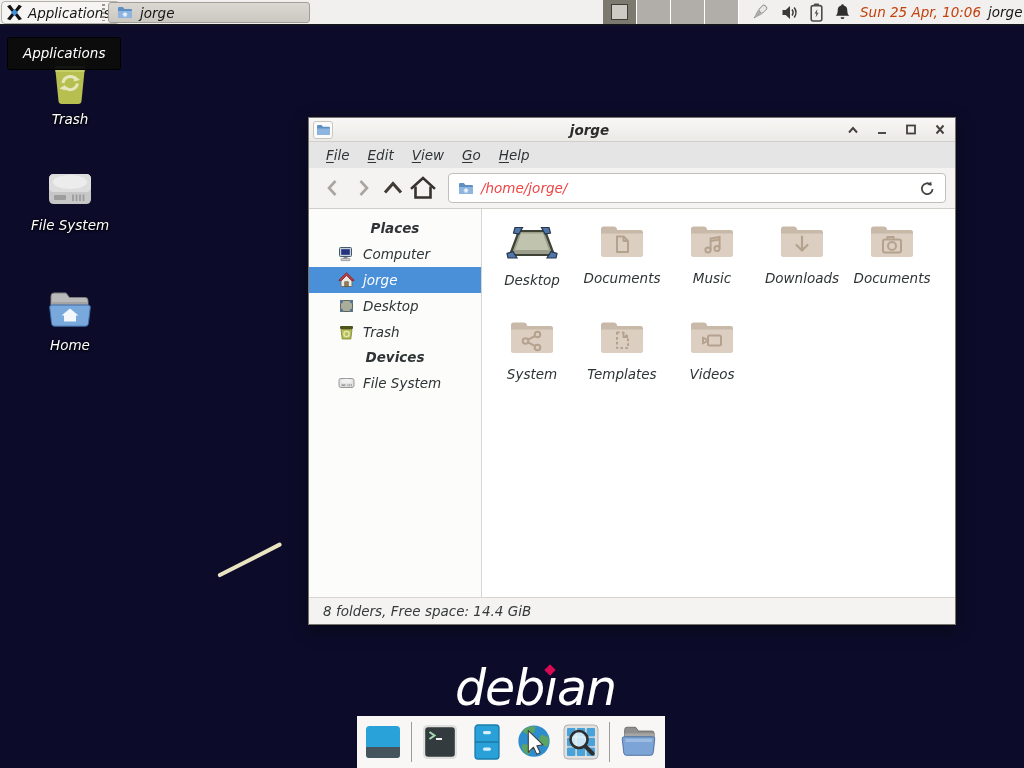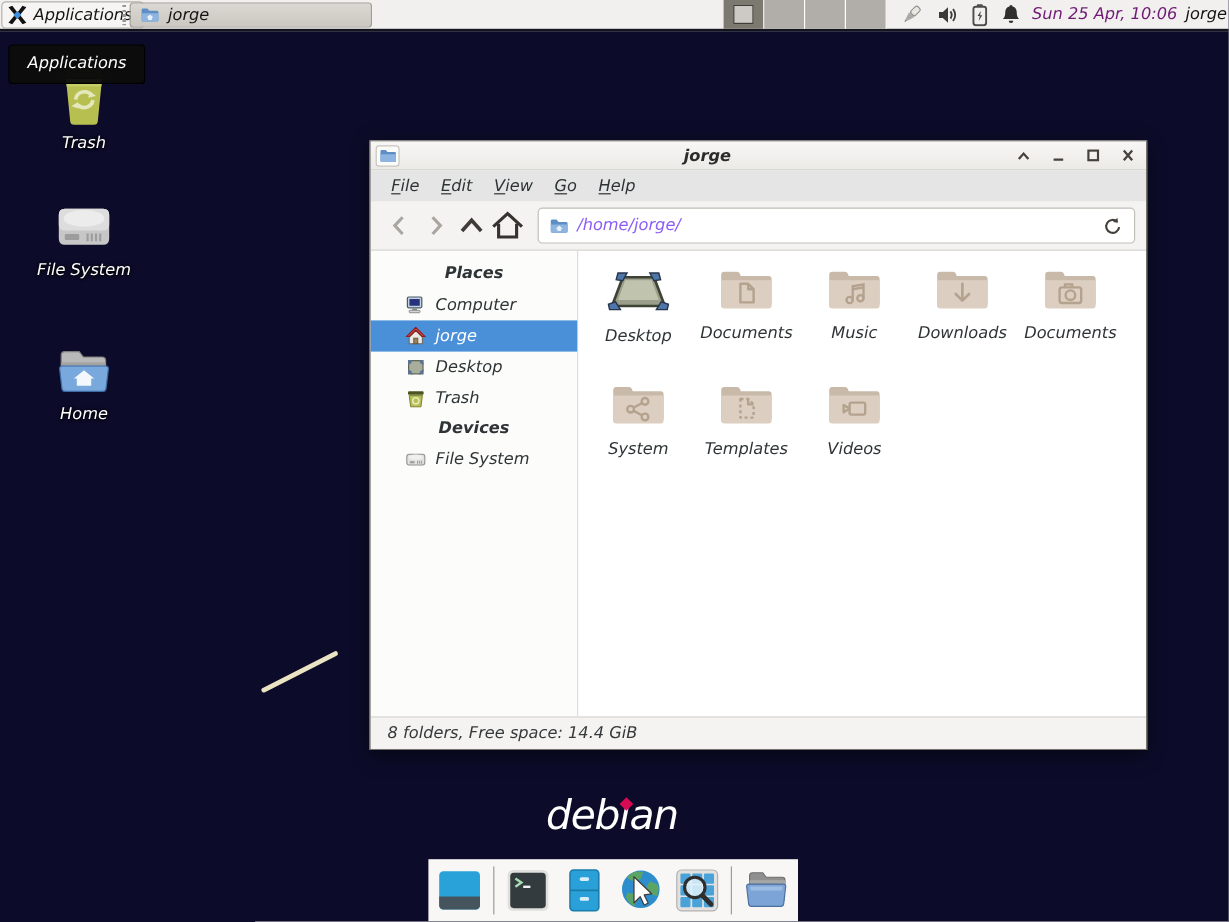--- a/index.html
+++ b/index.html
@@ -17,38 +17,38 @@
                   background:repeating-linear-gradient(#9a978f 0 2px, transparent 2px 4px); }
   .task-btn { position:absolute; left:108px; top:2px; width:202px; height:21px; display:flex; align-items:center;
               gap:7px; padding:0 8px; background:linear-gradient(#dbd8d3,#cbc8c2); border:1px solid #a19e97; border-radius:3px; }
   .task-btn span { color:#141414; }
   #pager { position:absolute; left:603px; top:0; height:24px; display:flex; }
   .ws { width:34px; height:24px; background:#b1aeaa; border-right:1px solid #fff; position:relative; }
   .ws.active { background:#7c7970; border-right:1px solid #fff; }
   .ws.active .ws-win { position:absolute; left:8px; top:4px; width:17px; height:16px;
                        background:#cdcac5; border:1.5px solid #3f3d37; }
   #tray { position:absolute; left:750px; top:0; height:24px; display:flex; align-items:center; gap:11px; }
-  #clock { position:absolute; left:860px; top:0; height:24px; line-height:24px; color:#701a75; }
+  #clock { position:absolute; left:860px; top:0; height:24px; line-height:24px; color:#c2410c; }
   #panel-user { position:absolute; left:988px; top:0; height:24px; line-height:24px; color:#141414; }
 
   
   #tooltip { position:absolute; left:7px; top:37px; height:33px; line-height:31px; padding:0 15px;
              background:rgba(12,12,12,.96); border:1px solid #000; border-radius:3px; color:#fff; z-index:60; }
 
   
   .desk-icon { position:absolute; width:120px; left:10px; display:flex; flex-direction:column; align-items:center; }
   .desk-icon .lbl { margin-top:5px; color:#fff; text-shadow:0 1px 2px #000, 0 0 3px #000; }
   #desk-trash { top:52px; z-index:10; }
   #desk-fs { top:170px; }
   #desk-home { top:290px; }
 
   
   #swoosh { position:absolute; left:218px; top:574px; width:71px; height:3.5px; background:#ebe4c3;
             border-radius:2px; transform:rotate(-27deg); transform-origin:left center; }
-  #wordmark { position:absolute; left:455px; top:660px; color:#fff; font-size:34px; letter-spacing:-1px; }
+  #wordmark { position:absolute; left:455px; top:660px; color:#fff; font-size:49px; letter-spacing:-1px; }
   #wordmark .iwrap { position:relative; }
   #wordmark .idot { position:absolute; left:2px; top:6px; width:8px; height:8px;
                     background:#d70a53; transform:rotate(45deg); }
 
   
   #window { position:absolute; left:308px; top:117px; width:648px; height:508px; background:#fff;
             border:1px solid #76736d; box-shadow:0 4px 14px rgba(0,0,0,.55); display:flex; flex-direction:column; }
   #titlebar { height:24px; background:linear-gradient(#f8f7f5,#eceae7); border-bottom:1px solid #d2cfca;
               display:flex; align-items:center; padding:0 8px 0 4px; }
   #titlebar .win-icon { width:20px; height:18px; background:#fbfbfa; border:1px solid #c8c5c0; border-radius:3px;
@@ -56,21 +56,21 @@
   #win-title { flex:1; text-align:center; font-weight:bold; color:#2b2b2b; }
   .win-ctrls { display:flex; align-items:center; gap:15px; }
   .win-ctrls .wc { display:flex; align-items:center; justify-content:center; width:14px; height:14px; cursor:default; }
   #menubar { height:26px; background:#e5e5e5; display:flex; align-items:center; padding-left:8px; }
   .menu-item { padding:3px 9px; color:#2e3436; }
   .u { text-decoration:underline; text-underline-offset:2px; }
   #toolbar { height:41px; background:#f4f3f1; border-bottom:1px solid #d2cfca; display:flex; align-items:center; padding:0 9px; }
   .nav-btn { width:30px; height:30px; display:flex; align-items:center; justify-content:center; border-radius:3px; }
   #pathbar { flex:1; height:30px; margin-left:10px; background:#fff; border:1px solid #c2bfb9; border-radius:4px;
              display:flex; align-items:center; padding:0 9px; gap:7px; }
-  #pathbar .path-text { flex:1; color:#8b5cf6; }
+  #pathbar .path-text { flex:1; color:#ef4444; }
   #win-body { flex:1; display:flex; min-height:0; }
   #sidebar { width:173px; background:#fcfcfb; border-right:1px solid #d8d5d1; padding-top:7px;text-align:center; }
   .side-header { padding:4px 13px 5px; font-weight:bold; color:#2e3436; }
   .side-item { height:26px; display:flex; align-items:center; gap:8px; padding-left:29px; color:#2e3436; }
   .side-item.selected { background:#4a90d9; color:#fff; }
   #files { flex:1; background:#fff; padding:14px 0 0 5px; display:flex; flex-wrap:wrap; align-content:flex-start; }
   .file-cell { width:90px; height:96px; display:flex; flex-direction:column; align-items:center; }
   .file-cell .lbl { margin-top:7px; color:#2e3436; }
   #statusbar { height:27px; background:#f4f3f1; border-top:1px solid #d8d5d1; display:flex; align-items:center; padding-left:14px; color:#35393b; }
 

